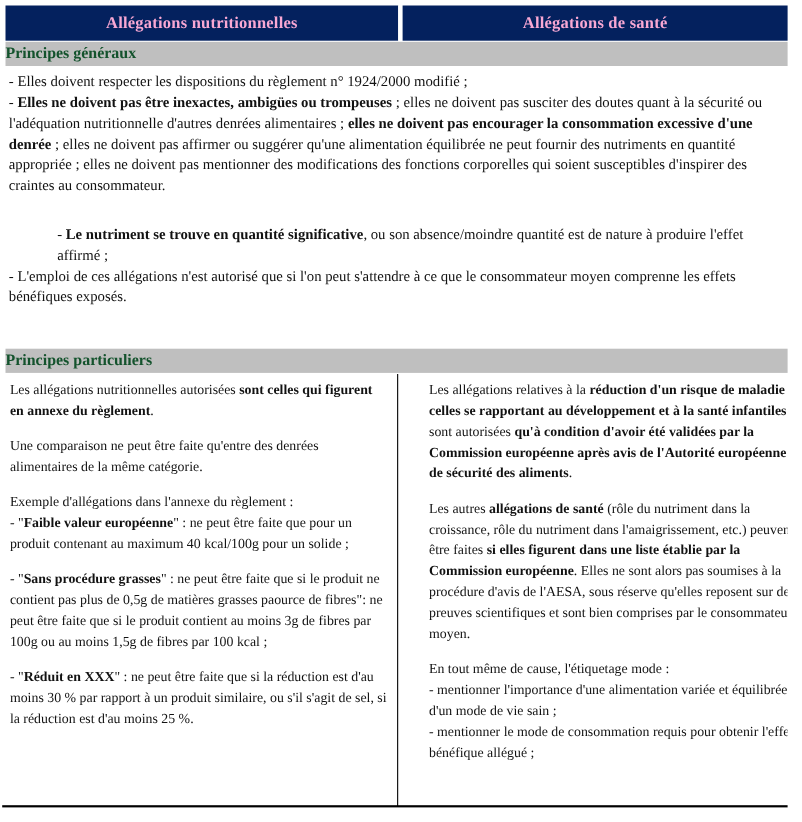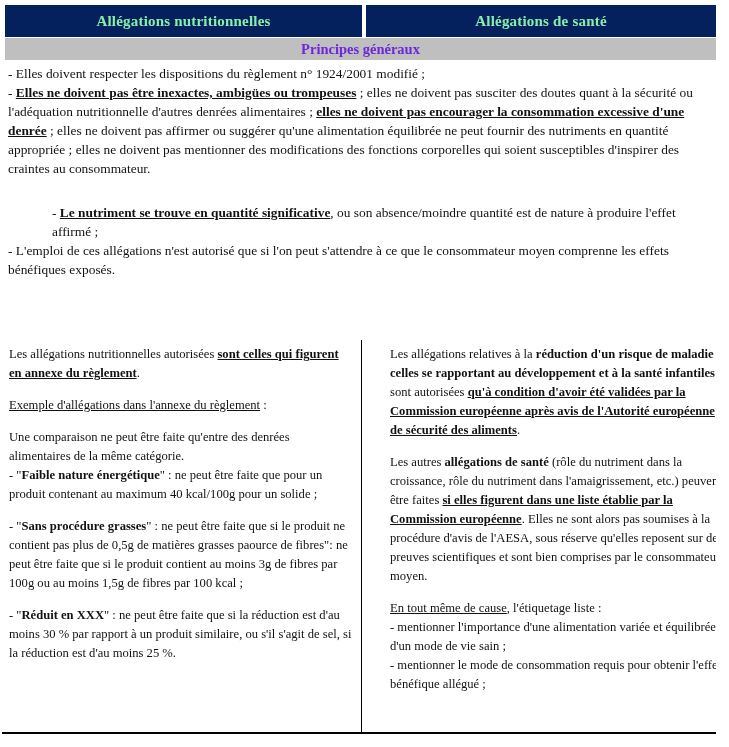--- a/index.html
+++ b/index.html
@@ -1,84 +1,85 @@
 <!DOCTYPE html>
 <html style="--navy: #04215e; --gray: #bfbfbf; --text: #121212;"><head>
 <meta charset="utf-8">
 <style>
   html,body{margin:0;padding:0;background:#ffffff;}
   body{width:729px;height:747px;overflow:hidden;}
   .page{position:relative;width:729px;height:747px;background:#ffffff;
         font-family:"Liberation Serif","DejaVu Serif",serif;color:var(--text,#121212);}
 
   .header-row{position:absolute;left:5px;top:5px;width:711px;height:32px;display:flex;}
-  .header-cell{background:var(--navy,#04215e);color:#86efac;font-weight:bold;font-size:15px;
+  .header-cell{background:var(--navy,#04215e);color:#f9a8d4;font-weight:bold;font-size:15px;
                display:flex;align-items:center;justify-content:center;letter-spacing:.2px;}
   .hc-left{width:357px;}
   .header-divider{width:4px;background:#ffffff;}
   .hc-right{flex:1;}
 
   .band{position:absolute;left:5px;width:711px;height:22px;background:var(--gray,#bfbfbf);
-        color:#6d28d9;font-size:14.5px;font-weight:bold;text-align:center;line-height:22px;}
+        color:#14532d;font-size:14.5px;font-weight:bold;line-height:22px;}
   .band1{top:38px;}
   .band2{top:317px;}
 
   .gen{position:absolute;left:5px;top:62px;width:705px;height:253px;padding:2px 3px;
        font-size:13.4px;line-height:19px;overflow:hidden;}
   .gen p{margin:0;}
   .gen p.sp{margin-top:17px;}
   .gen p.sp2{margin-top:25px;margin-left:44px;}
 
   .cols{position:absolute;left:5px;top:340px;width:711px;height:509px;overflow:hidden;}
   .col{position:absolute;top:0;font-size:12.6px;line-height:19px;}
   .col p{margin:0;}
   .col p.sp{margin-top:13px;}
   .col-left{left:0;width:344px;padding:5px 4px 0 4px;}
   .col-right{left:378px;width:340px;padding:5px 4px 0 7px;}
 
   .col-divider{position:absolute;left:361px;top:340px;width:1px;height:393px;background:#000000;}
   .bottom-rule{position:absolute;left:2px;top:732px;width:714px;height:2px;background:#000000;}
 
   .b{font-weight:bold;}
-  .u{text-decoration:underline;}
+  .u{}
 </style>
 </head>
 <body>
 
 <div class="page">
 
   <div class="header-row">
     <div class="header-cell hc-left">Allégations nutritionnelles</div>
     <div class="header-divider"></div>
     <div class="header-cell hc-right">Allégations de santé</div>
   </div>
 
   <div class="band band1">Principes généraux</div>
 
   <div class="gen">
-    <p><span>- Elles doivent respecter les dispositions du règlement n° 1924/2001 modifié ;</span></p>
+    <p><span>- Elles doivent respecter les dispositions du règlement n° 1924/2000 modifié ;</span></p>
     <p><span>- </span><span class="b u">Elles ne doivent pas être inexactes, ambigües ou trompeuses</span><span> ; elles ne doivent pas susciter des doutes quant à la sécurité ou l'adéquation nutritionnelle d'autres denrées alimentaires ; </span><span class="b u">elles ne doivent pas encourager la consommation excessive d'une denrée</span><span> ; elles ne doivent pas affirmer ou suggérer qu'une alimentation équilibrée ne peut fournir des nutriments en quantité appropriée ; elles ne doivent pas mentionner des modifications des fonctions corporelles qui soient susceptibles d'inspirer des craintes au consommateur.</span></p>
     <p class="sp2"><span>- </span><span class="b u">Le nutriment se trouve en quantité significative</span><span>, ou son absence/moindre quantité est de nature à produire l'effet affirmé ;</span></p>
     <p><span>- L'emploi de ces allégations n'est autorisé que si l'on peut s'attendre à ce que le consommateur moyen comprenne les effets bénéfiques exposés.</span></p>
   </div>
 
+  <div class="band band2">Principes particuliers</div>
 
   <div class="cols">
     <div class="col col-left">
       <p><span>Les allégations nutritionnelles autorisées </span><span class="b u">sont celles qui figurent en annexe du règlement</span><span>.</span></p>
+      <p class="sp"><span>Une comparaison ne peut être faite qu'entre des denrées alimentaires de la même catégorie.</span></p>
       <p class="sp"><span class="u">Exemple d'allégations dans l'annexe du règlement</span><span> :</span></p>
-      <p class="sp"><span>Une comparaison ne peut être faite qu'entre des denrées alimentaires de la même catégorie.</span></p>
-      <p><span>- "</span><span class="b">Faible nature énergétique</span><span>" : ne peut être faite que pour un produit contenant au maximum 40 kcal/100g pour un solide ;</span></p>
+      <p><span>- "</span><span class="b">Faible valeur européenne</span><span>" : ne peut être faite que pour un produit contenant au maximum 40 kcal/100g pour un solide ;</span></p>
       <p class="sp"><span>- "</span><span class="b">Sans procédure grasses</span><span>" : ne peut être faite que si le produit ne contient pas plus de 0,5g de matières grasses paource de fibres": ne peut être faite que si le produit contient au moins 3g de fibres par 100g ou au moins 1,5g de fibres par 100 kcal ;</span></p>
       <p class="sp"><span>- "</span><span class="b">Réduit en XXX</span><span>" : ne peut être faite que si la réduction est d'au moins 30 % par rapport à un produit similaire, ou s'il s'agit de sel, si la réduction est d'au moins 25 %.</span></p>
     </div>
     <div class="col col-right">
       <p><span>Les allégations relatives à la </span><span class="b">réduction d'un risque de maladie et celles se rapportant au développement et à la santé infantiles</span><span> ne sont autorisées </span><span class="b u">qu'à condition d'avoir été validées par la Commission européenne après avis de l'Autorité européenne de sécurité des aliments</span><span>.</span></p>
       <p class="sp"><span>Les autres </span><span class="b">allégations de santé</span><span> (rôle du nutriment dans la croissance, rôle du nutriment dans l'amaigrissement, etc.) peuvent être faites </span><span class="b u">si elles figurent dans une liste établie par la Commission européenne</span><span>. Elles ne sont alors pas soumises à la procédure d'avis de l'AESA, sous réserve qu'elles reposent sur des preuves scientifiques et sont bien comprises par le consommateur moyen.</span></p>
-      <p class="sp"><span class="u">En tout même de cause</span><span>, l'étiquetage liste :</span></p>
+      <p class="sp"><span class="u">En tout même de cause</span><span>, l'étiquetage mode :</span></p>
       <p><span>- mentionner l'importance d'une alimentation variée et équilibrée et d'un mode de vie sain ;</span></p>
       <p><span>- mentionner le mode de consommation requis pour obtenir l'effet bénéfique allégué ;</span></p>
     </div>
   </div>
 
   <div class="col-divider"></div>
   <div class="bottom-rule"></div>
 
 </div>
 

